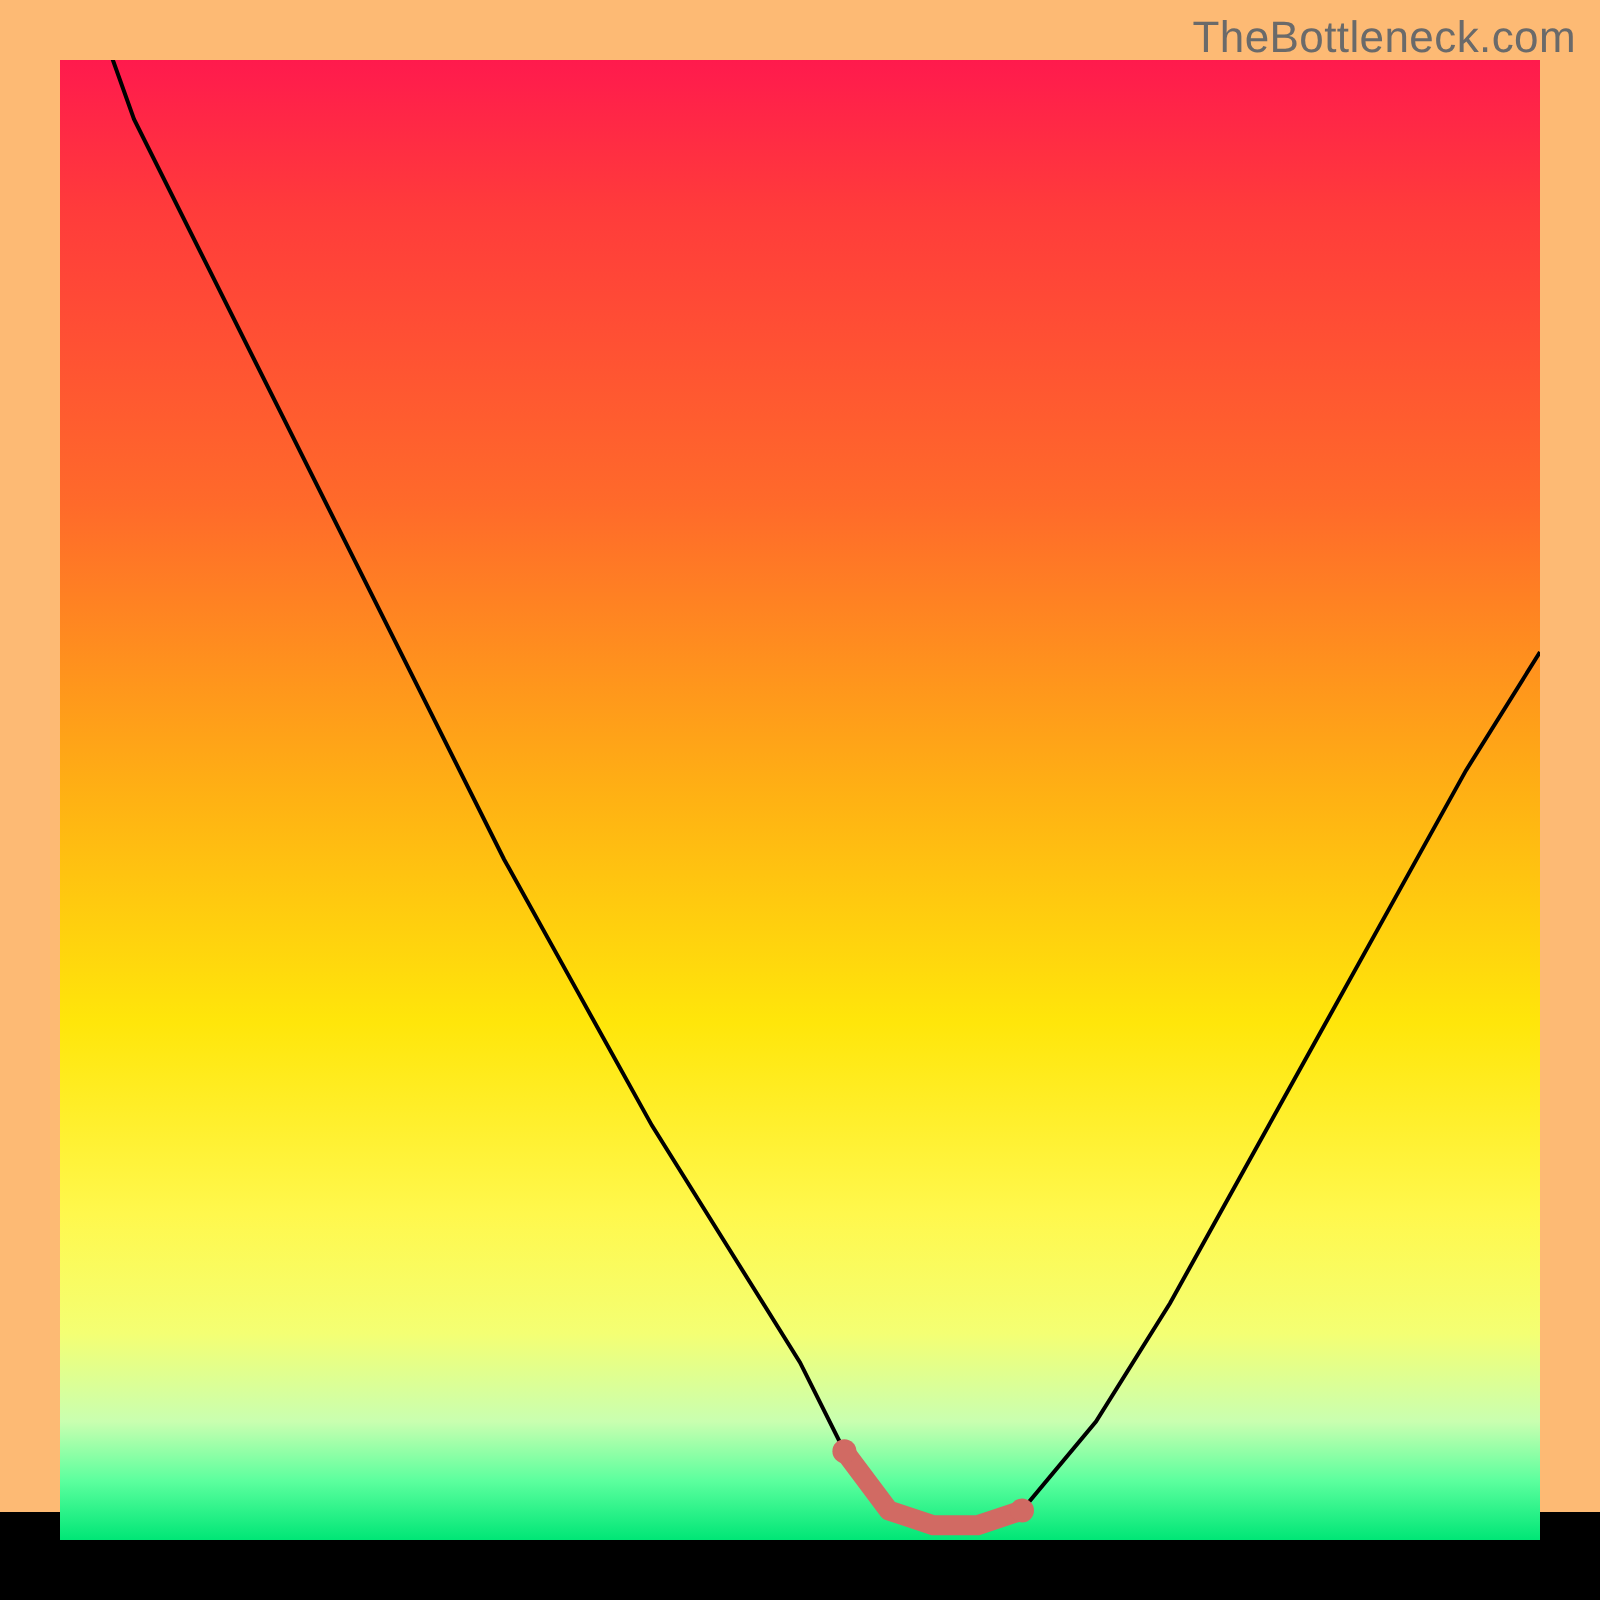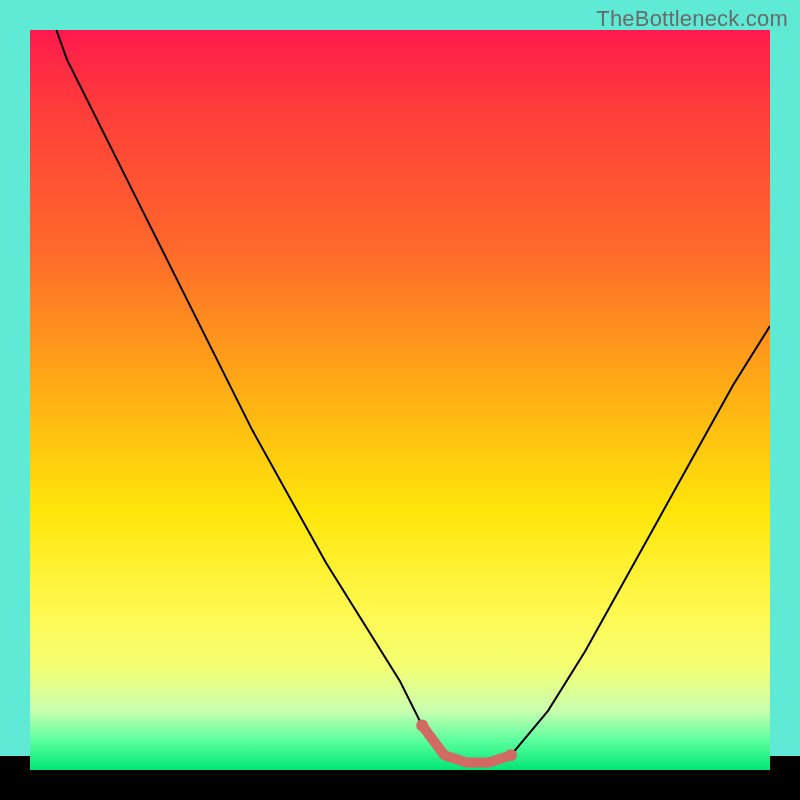--- a/index.html
+++ b/index.html
@@ -8,21 +8,21 @@
     width: 800px;
     height: 800px;
     background: #000;
     overflow: hidden;
     font-family: Arial, Helvetica, sans-serif;
   }
   .frame {
     position: relative;
     width: 800px;
     height: 756px;
-    background: #5eead4;
+    background: #fdba74;
     text-decoration: underline;
   }
   .plot-area {
     position: absolute;
     left: 30px;
     top: 30px;
     width: 740px;
     height: 740px;
     background: linear-gradient(to bottom,
       #ff1a4d 0%,

